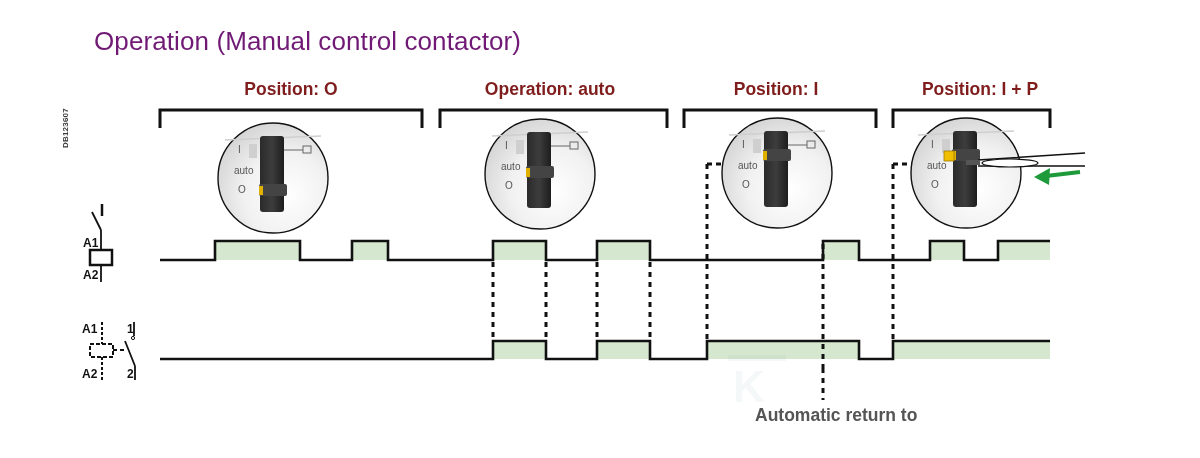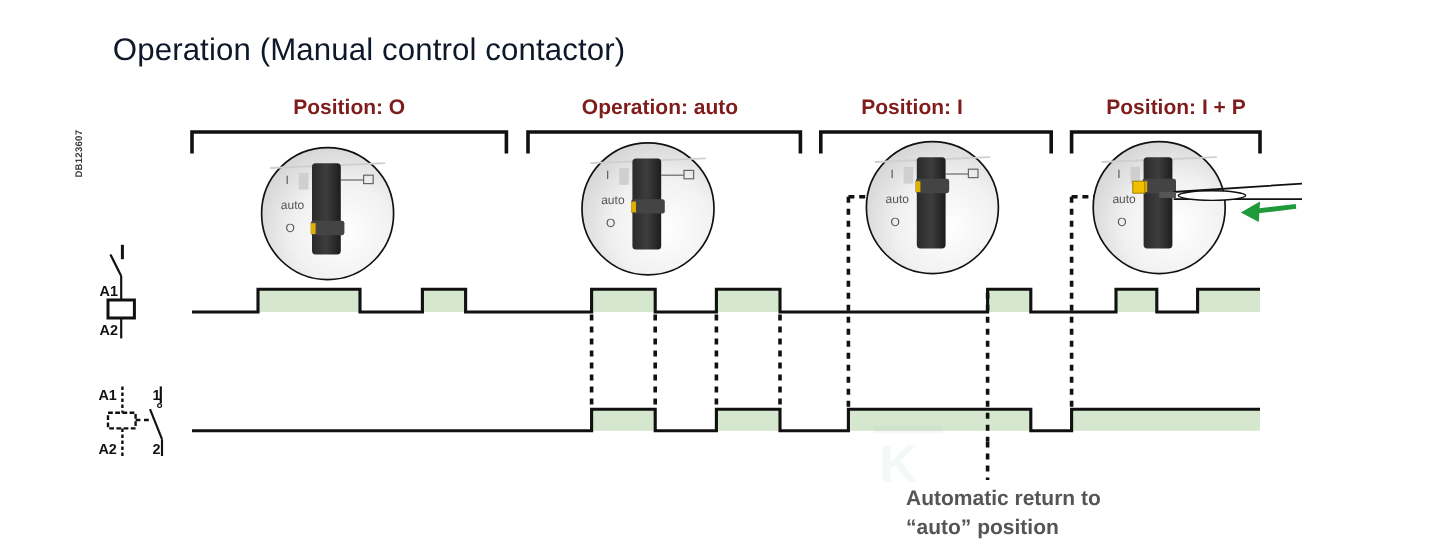--- a/index.html
+++ b/index.html
@@ -1,33 +1,33 @@
 <!DOCTYPE html>
 <html><head>
 <meta charset="utf-8">
 <style>
   html, body { margin: 0; padding: 0; background: #ffffff; }
   body { width: 1200px; height: 458px; position: relative; overflow: hidden; font-family: "Liberation Sans", sans-serif; }
-  .title { position: absolute; left: 94px; top: 26px; font-size: 26px; color: #0f172a; letter-spacing: 0.1px; }
+  .title { position: absolute; left: 94px; top: 26px; font-size: 26px; color: #701a75; letter-spacing: 0.1px; }
   .pos-label { position: absolute; top: 79px; font-size: 17.5px; font-weight: bold; color: #7f1d1d; white-space: nowrap; transform: translateX(-50%); }
   .doc-id { position: absolute; left: 61px; top: 148px; font-size: 8px; font-weight: bold; color: #3a3a3a; transform: rotate(-90deg); transform-origin: 0 0; letter-spacing: 0.2px; white-space: nowrap; }
   .annot { position: absolute; left: 729px; top: 403px; font-size: 17.5px; font-weight: bold; color: #555555; line-height: 24px; margin-left: 26px; }
   svg.diagram { position: absolute; left: 0; top: 0; }
   .sym-label { font-family: "Liberation Sans", sans-serif; font-size: 12px; fill: #111111; font-weight: bold; }
   .knob-label { font-family: "Liberation Sans", sans-serif; font-size: 10px; fill: #555555; }
 </style>
 </head>
 <body>
 
 <div class="title">Operation (Manual control contactor)</div>
 <div class="doc-id">DB123607</div>
 
 <div class="pos-label" style="left:291px">Position: O</div>
 <div class="pos-label" style="left:550px">Operation: auto</div>
-<div class="pos-label" style="left:760px">Position: I</div>
+<div class="pos-label" style="left:776px">Position: I</div>
 <div class="pos-label" style="left:980px">Position: I + P</div>
 
 <svg class="diagram" width="1200" height="458" viewBox="0 0 1200 458">
   <defs>
     <radialGradient id="knobGrad" cx="0.62" cy="0.65" r="0.7">
       <stop offset="0" stop-color="#ffffff"></stop>
       <stop offset="0.55" stop-color="#f1f1f1"></stop>
       <stop offset="1" stop-color="#d4d4d4"></stop>
     </radialGradient>
     <linearGradient id="leverGrad" x1="0" y1="0" x2="1" y2="0">
@@ -165,14 +165,13 @@
     <rect x="966" y="160" width="14" height="5" fill="#555"></rect>
   </g>
   <g>
     <path d="M1080 172 L1046 176" stroke="#1e9a3a" stroke-width="4" fill="none"></path>
     <path d="M1034 177 L1050 168 L1049 185 Z" fill="#1e9a3a"></path>
   </g>
 </svg>
 
 <div class="annot">
   <div>Automatic return to</div>
-  <div>“auto” position</div>
 </div>
 
 </body></html>

